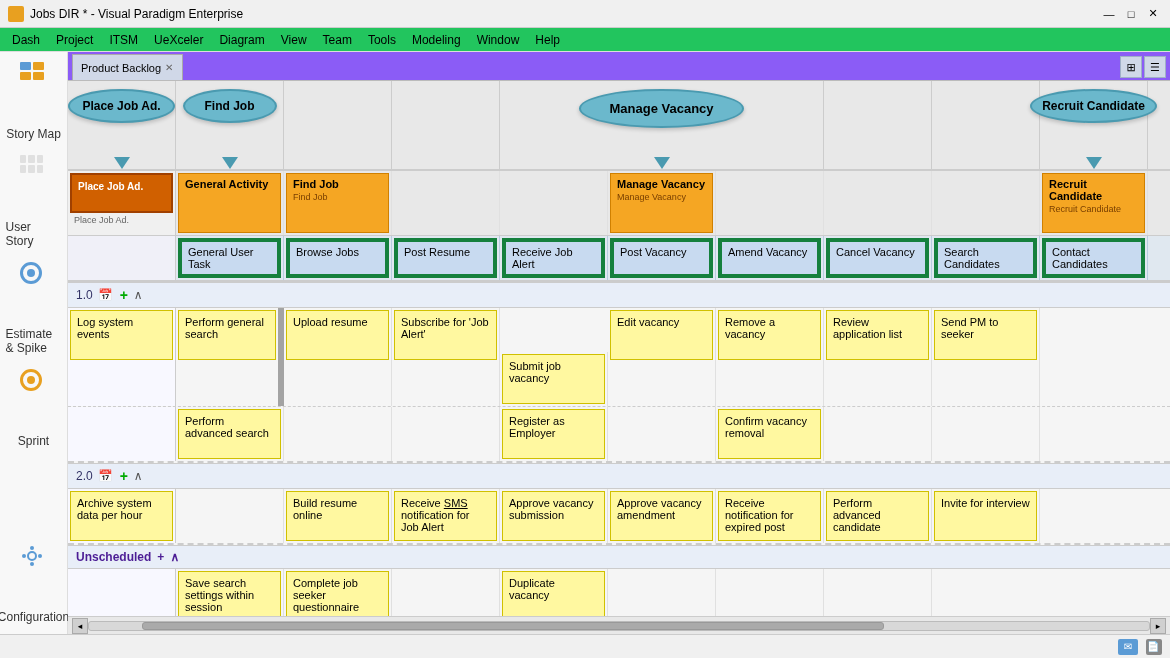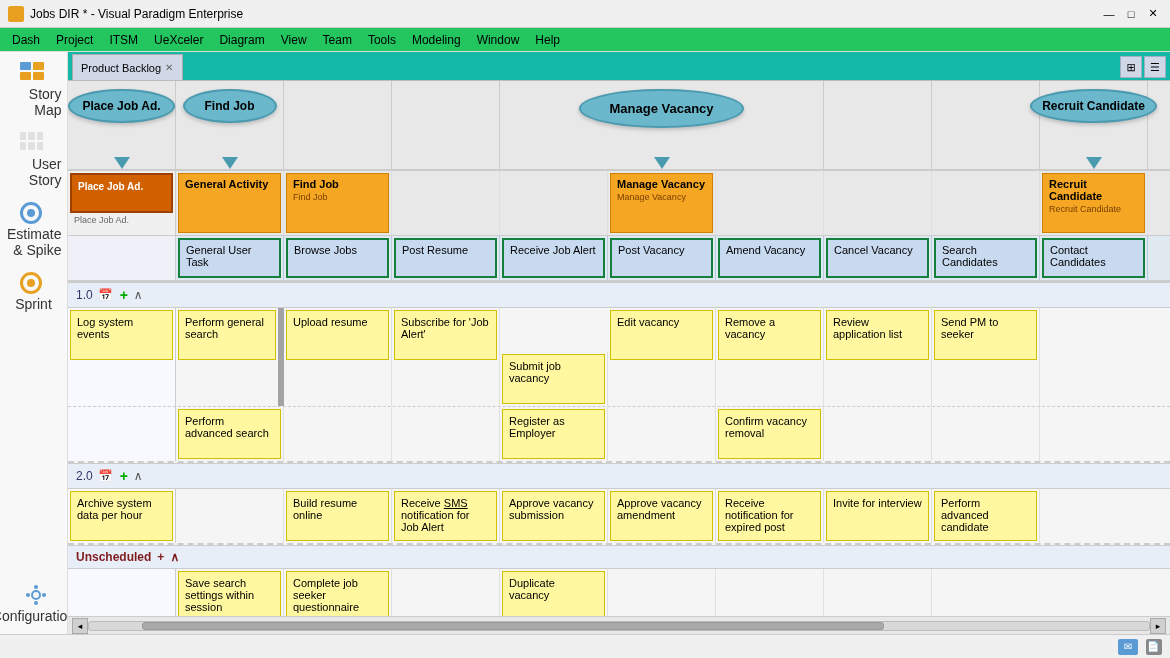--- a/index.html
+++ b/index.html
@@ -53,23 +53,24 @@
       gap: 2px;
     }
     .sidebar-item {
       width: 60px;
       display: flex;
       flex-direction: column;
       align-items: center;
       padding: 6px 2px;
       cursor: pointer;
       border-radius: 4px;
-      font-size: 14px;
-      text-align: right;
+      font-size: 12px;
+      text-align: left;
       color: #333;
+      gap: 41px;
     }
     .sidebar-item .si-icon {
       width: 28px;
       height: 22px;
       margin-bottom: 2px;
     }
     .sidebar-item.bottom { margin-top: auto; margin-bottom: 4px; }
 
     
     .icon-grid { display: grid; grid-template-columns: 1fr 1fr; gap: 2px; width: 24px; height: 18px; }
@@ -154,21 +155,21 @@
     .orange-card .sub-text {
       font-size: 9px;
       font-weight: normal;
       color: #7a4000;
       margin-top: 2px;
     }
 
     
     .blue-card {
       background: #c8daf0;
-      border: 2px solid #15803d;
+      border: 4px solid #15803d;
       padding: 4px 6px;
       font-size: 11px;
       min-width: 90px;
       min-height: 40px;
       cursor: pointer;
     }
 
     
     .yellow-card {
       background: #fff8a0;
@@ -297,21 +298,21 @@
       align-items: center;
       justify-content: center;
       font-size: 11px;
       cursor: pointer;
     }
 
     .unscheduled-header {
       background: #e8eef8;
       padding: 4px 8px;
       font-size: 12px;
-      color: #7f1d1d;
+      color: #4c1d95;
       font-weight: bold;
       display: flex;
       align-items: center;
       gap: 6px;
       border-top: 1px solid #ccc;
       border-bottom: 1px solid #ccc;
     }
 
     .icon-calendar { font-size: 12px; color: #555; }
   </style>
@@ -394,21 +395,21 @@
           <circle cx="4" cy="11" r="2" fill="#5b9bd5"></circle>
           <circle cx="20" cy="11" r="2" fill="#5b9bd5"></circle>
         </svg>
       </div>
       <span>Configuration</span>
     </div>
   </div>
 
   <div class="content-area">
 
-    <div style="background:#14b8a6; display:flex; align-items:flex-end; padding: 2px 4px 0 4px; border-bottom:1px solid #bbb; position:relative;">
+    <div style="background:#8b5cf6; display:flex; align-items:flex-end; padding: 2px 4px 0 4px; border-bottom:1px solid #bbb; position:relative;">
       <div class="backlog-tab">
         <span>Product Backlog</span>
         <span class="backlog-close">✕</span>
       </div>
       <div class="toolbar-icons" style="position:static; margin-left:auto; display:flex; gap:2px; margin-bottom:2px;">
         <div class="toolbar-icon">⊞</div>
         <div class="toolbar-icon">☰</div>
       </div>
     </div>
 
@@ -599,24 +600,24 @@
             <div style="width:108px; min-width:108px; padding:2px; border-right:1px solid #e0e0e0;">
               <div class="yellow-card">Approve vacancy submission</div>
             </div>
             <div style="width:108px; min-width:108px; padding:2px; border-right:1px solid #e0e0e0;">
               <div class="yellow-card">Approve vacancy amendment</div>
             </div>
             <div style="width:108px; min-width:108px; padding:2px; border-right:1px solid #e0e0e0;">
               <div class="yellow-card">Receive notification for expired post</div>
             </div>
             <div style="width:108px; min-width:108px; padding:2px; border-right:1px solid #e0e0e0;">
+              <div class="yellow-card">Perform advanced candidate</div>
+            </div>
+            <div style="width:108px; min-width:108px; padding:2px; border-right:1px solid #e0e0e0;">
               <div class="yellow-card">Invite for interview</div>
-            </div>
-            <div style="width:108px; min-width:108px; padding:2px; border-right:1px solid #e0e0e0;">
-              <div class="yellow-card">Perform advanced candidate</div>
             </div>
           </div>
 
           <div class="unscheduled-header">
             <span>Unscheduled</span>
             <span class="add-btn">+</span>
             <span class="collapse-btn">∧</span>
           </div>
 
           <div style="display:flex; border-bottom:1px solid #e0e0e0;">

